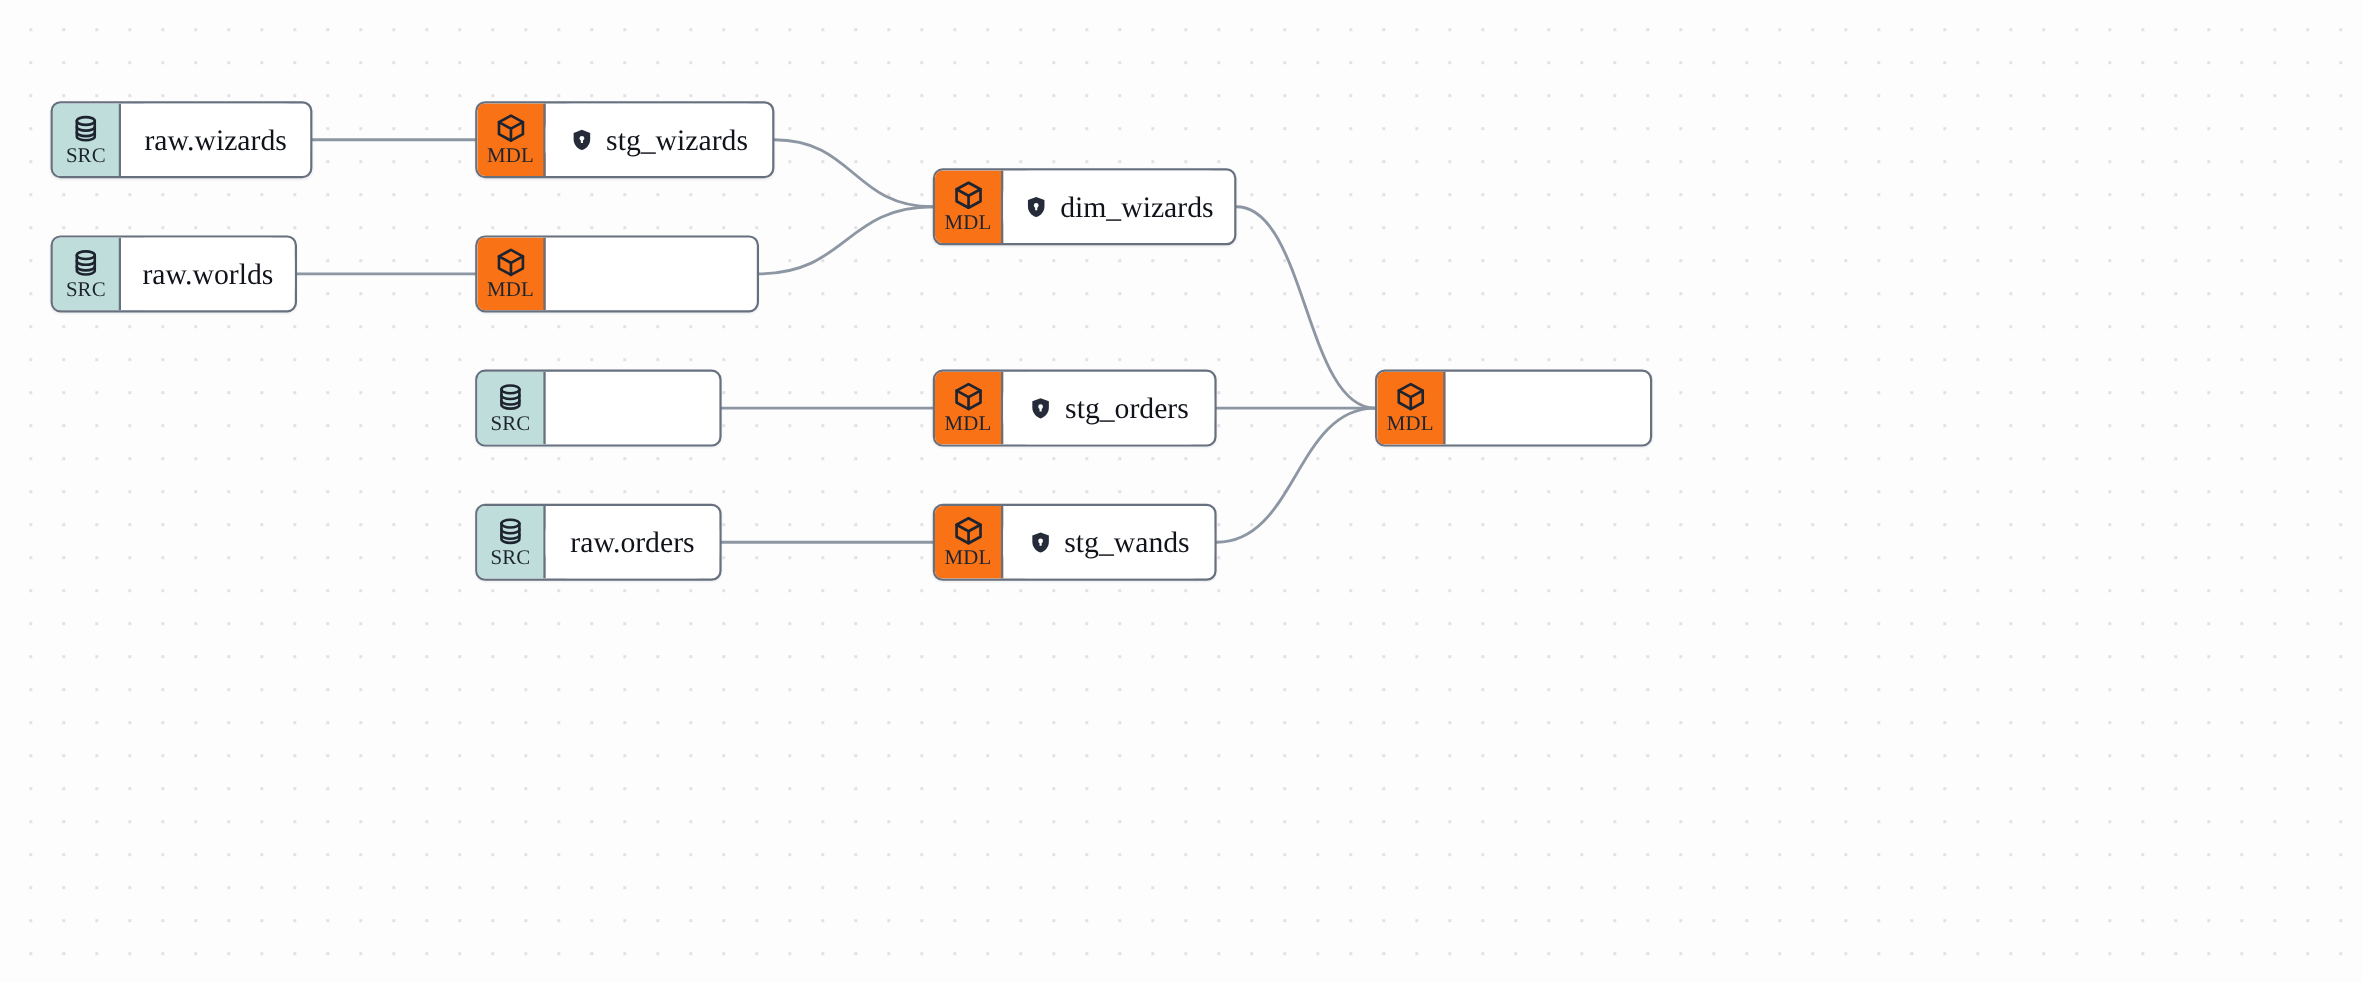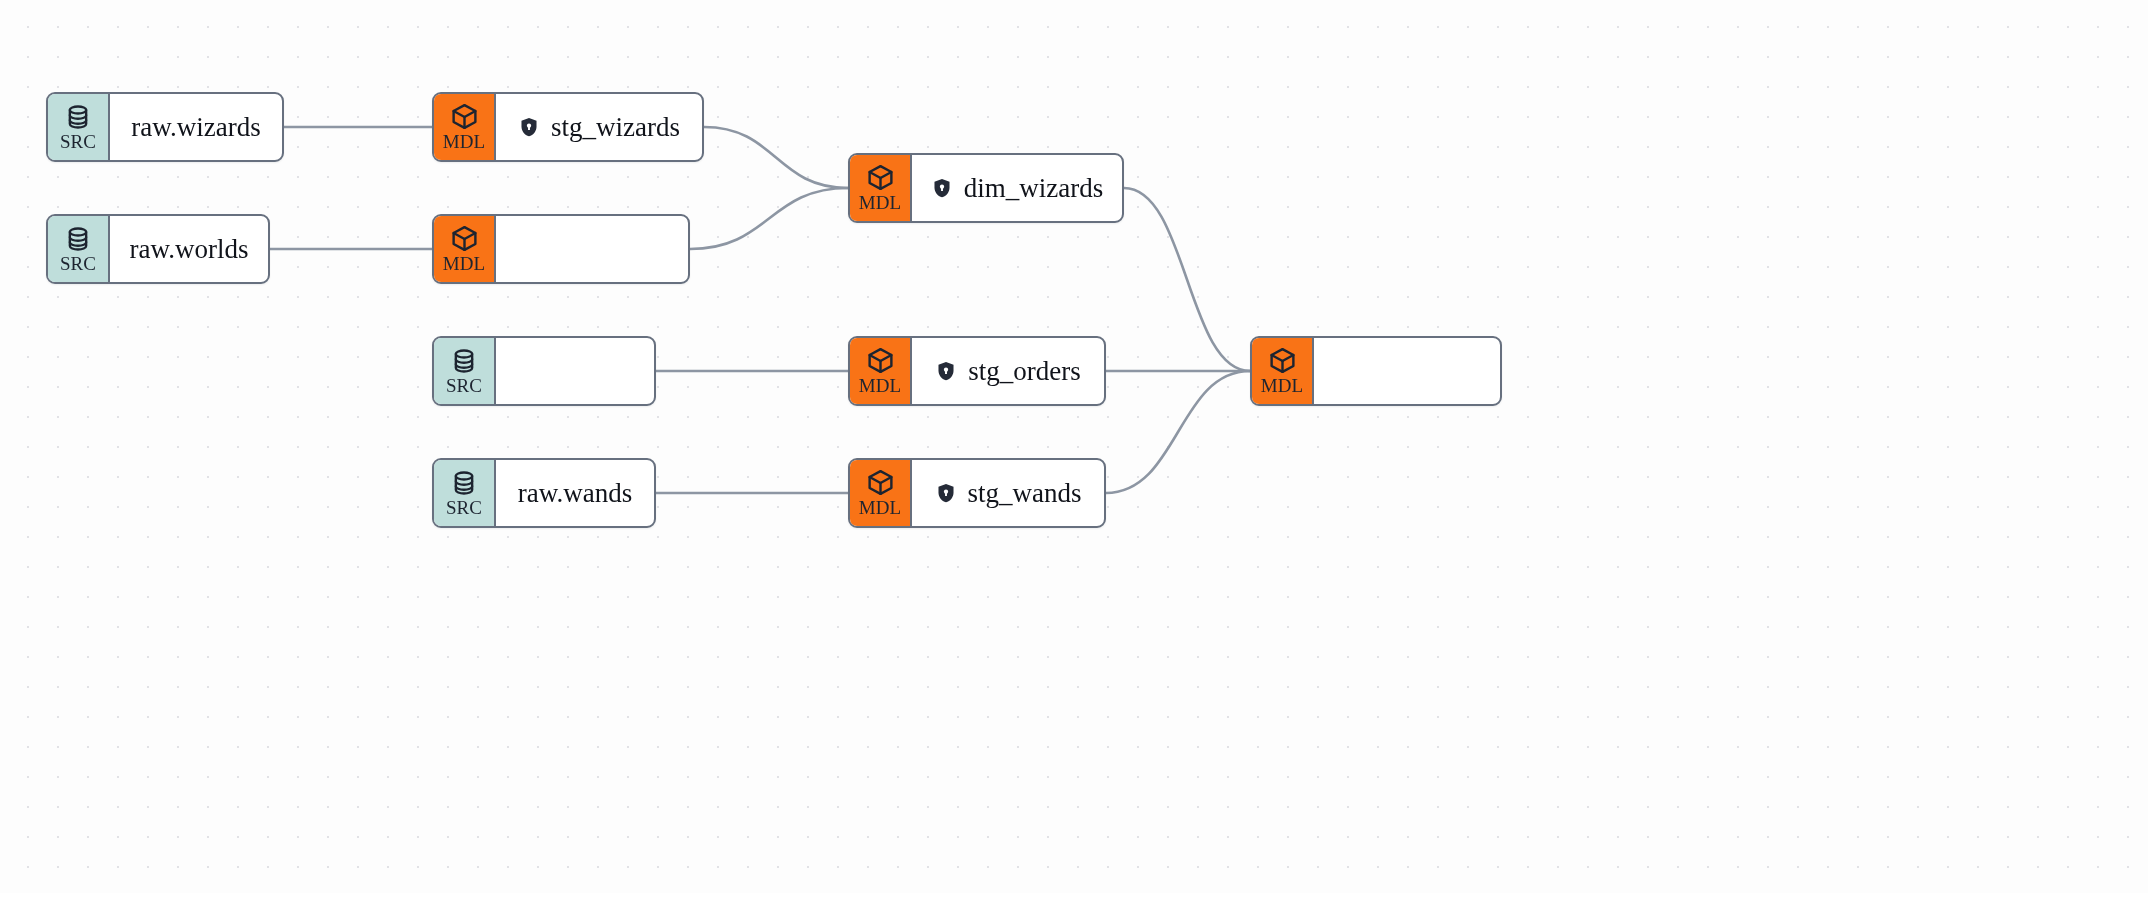--- a/index.html
+++ b/index.html
@@ -146,21 +146,21 @@
         <div class="node-badge src">
           <span class="badge-icon"><svg width="28" height="28" viewBox="0 0 24 24" fill="none" stroke="#1d2430" stroke-width="2" stroke-linecap="round" stroke-linejoin="round">
               <ellipse cx="12" cy="6" rx="7" ry="3"></ellipse>
               <path d="M5 6v12c0 1.66 3.13 3 7 3s7-1.34 7-3V6"></path>
               <path d="M5 10.5c0 1.66 3.13 3 7 3s7-1.34 7-3"></path>
               <path d="M5 14.8c0 1.66 3.13 3 7 3s7-1.34 7-3"></path>
             </svg></span>
           <span class="badge-text">SRC</span>
         </div>
         <div class="node-body">
-          <span class="node-label">raw.wands</span>
+          <span class="node-label">raw.orders</span>
         </div>
       </div>
       <div class="node" style="left: 432px; top: 92px; width: 272px; height: 70px;">
         <div class="node-badge mdl">
           <span class="badge-icon"><svg width="29" height="29" viewBox="0 0 24 24" fill="none" stroke="#1d2430" stroke-width="2" stroke-linecap="round" stroke-linejoin="round">
               <path d="M12 2.6 21 7.5v9L12 21.4 3 16.5v-9z"></path>
               <path d="M3 7.5 12 12.4l9-4.9"></path>
               <path d="M12 12.4V21.4"></path>
             </svg></span>
           <span class="badge-text">MDL</span>

